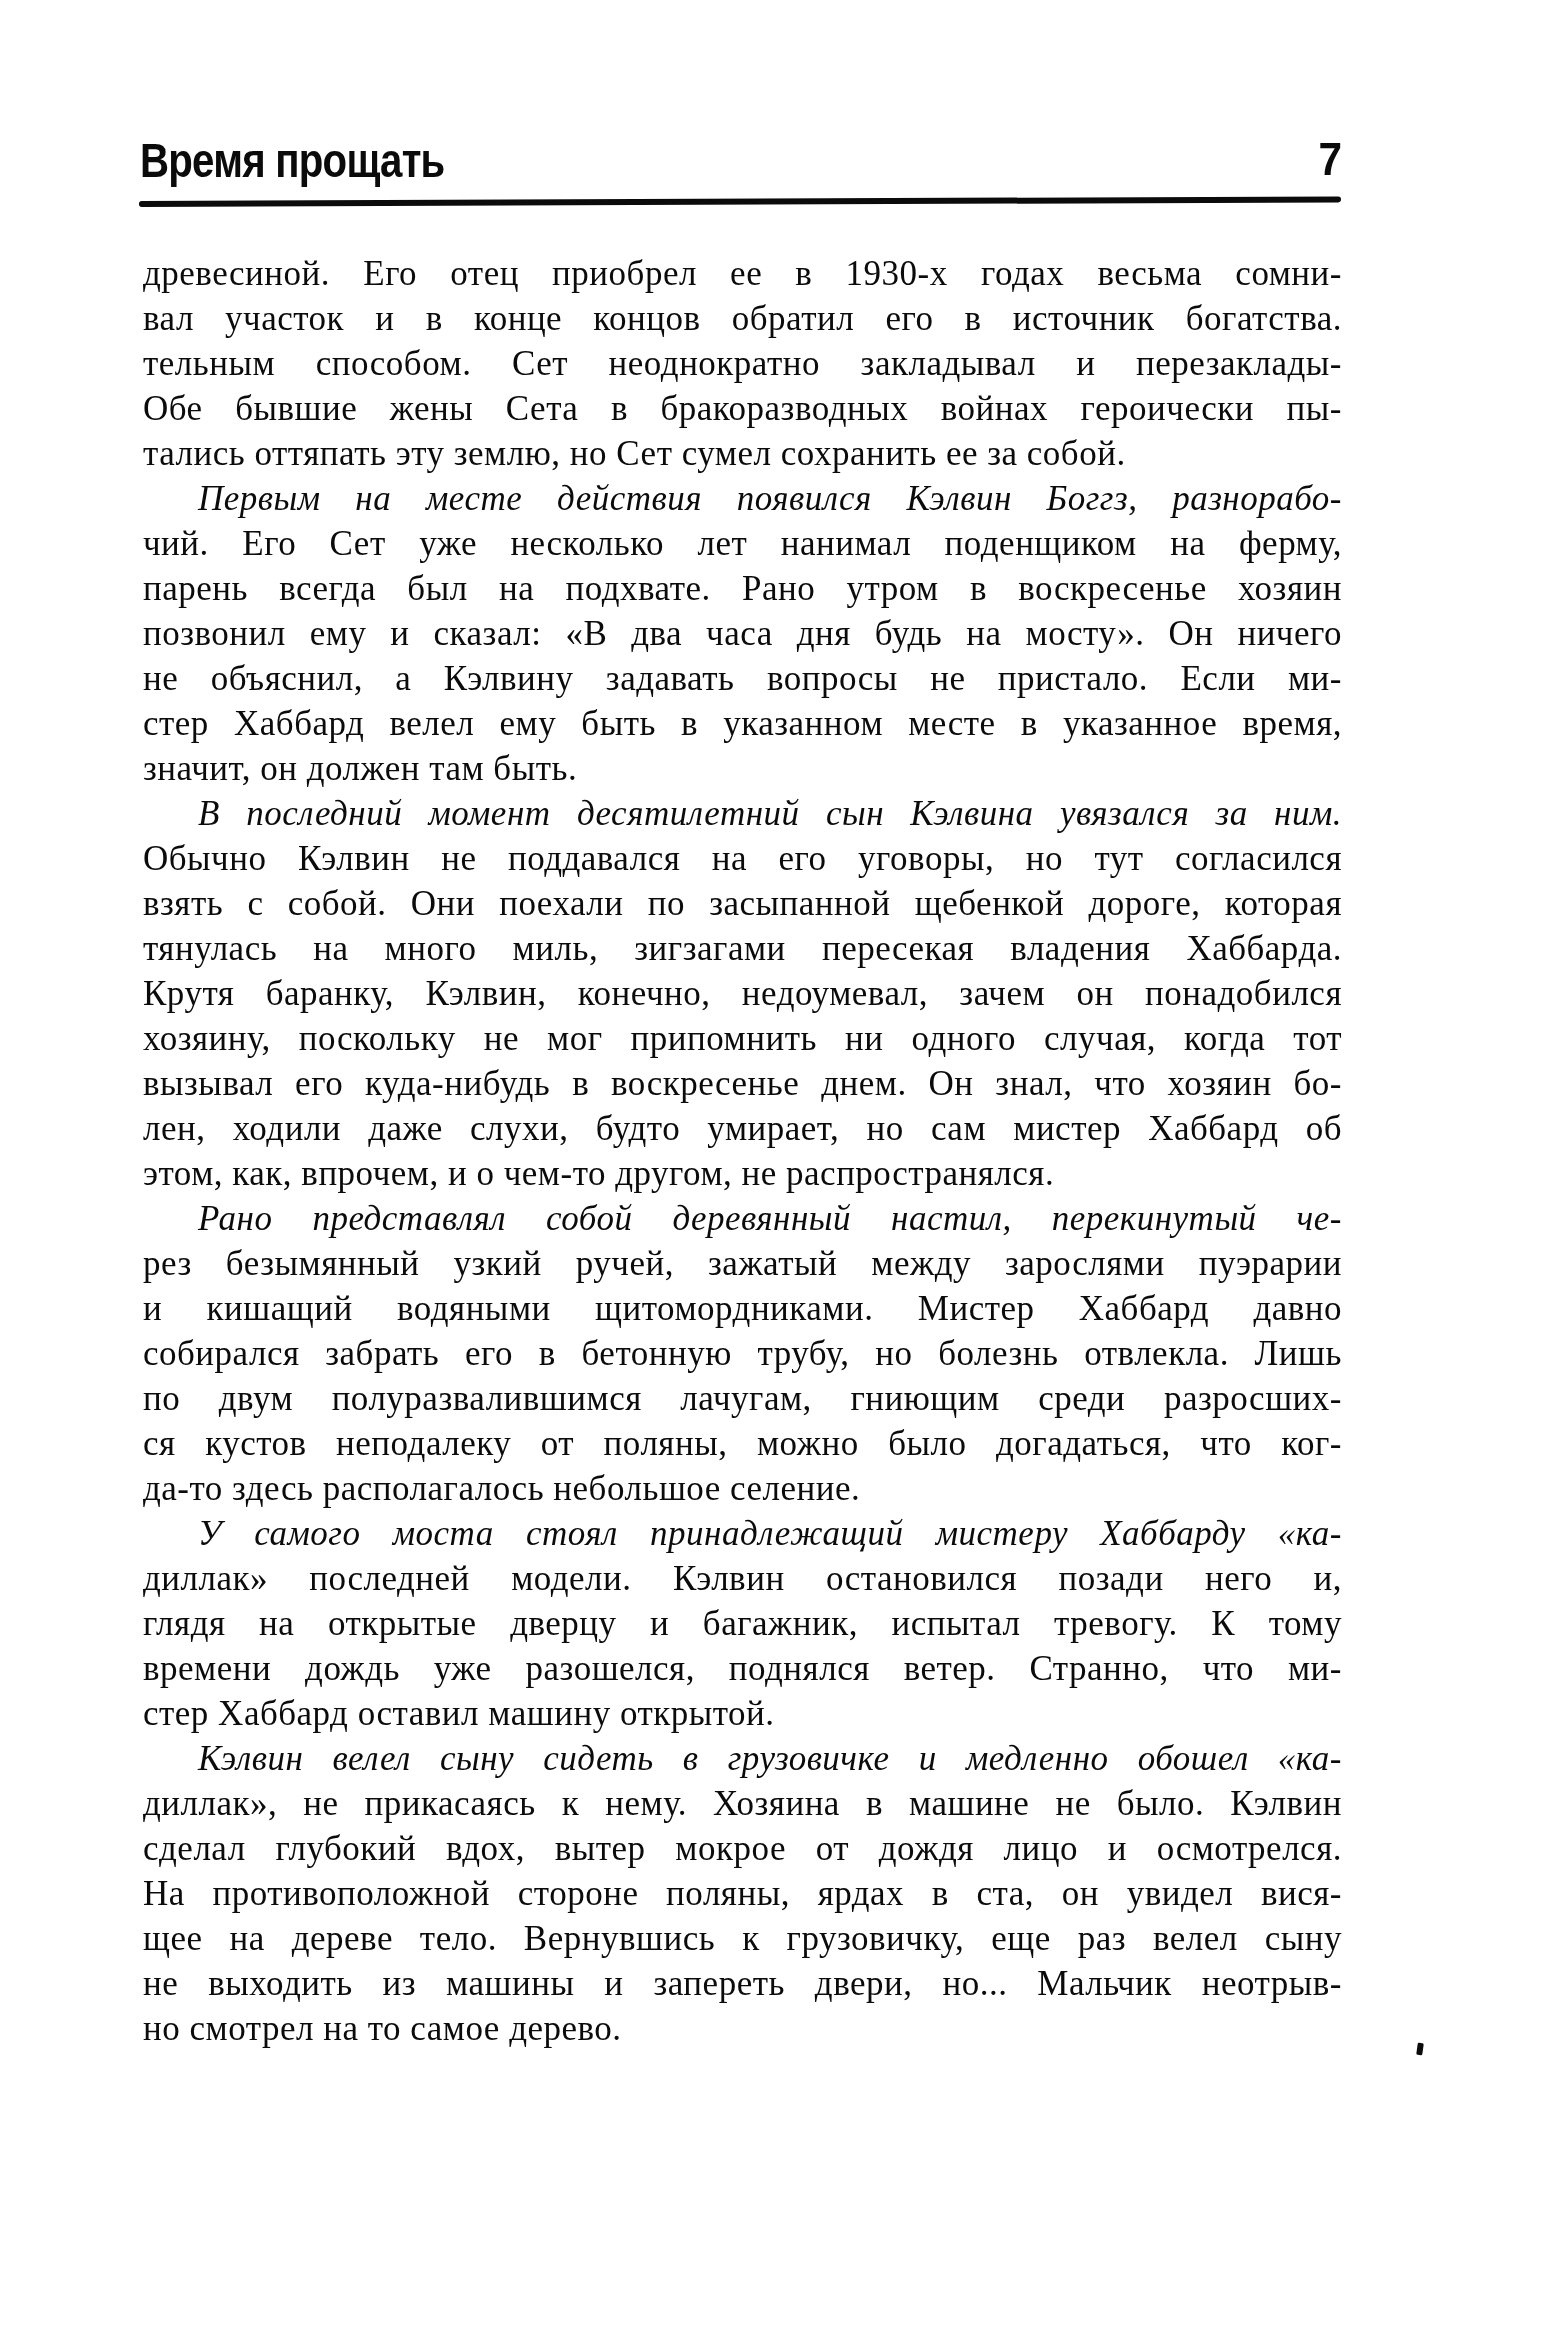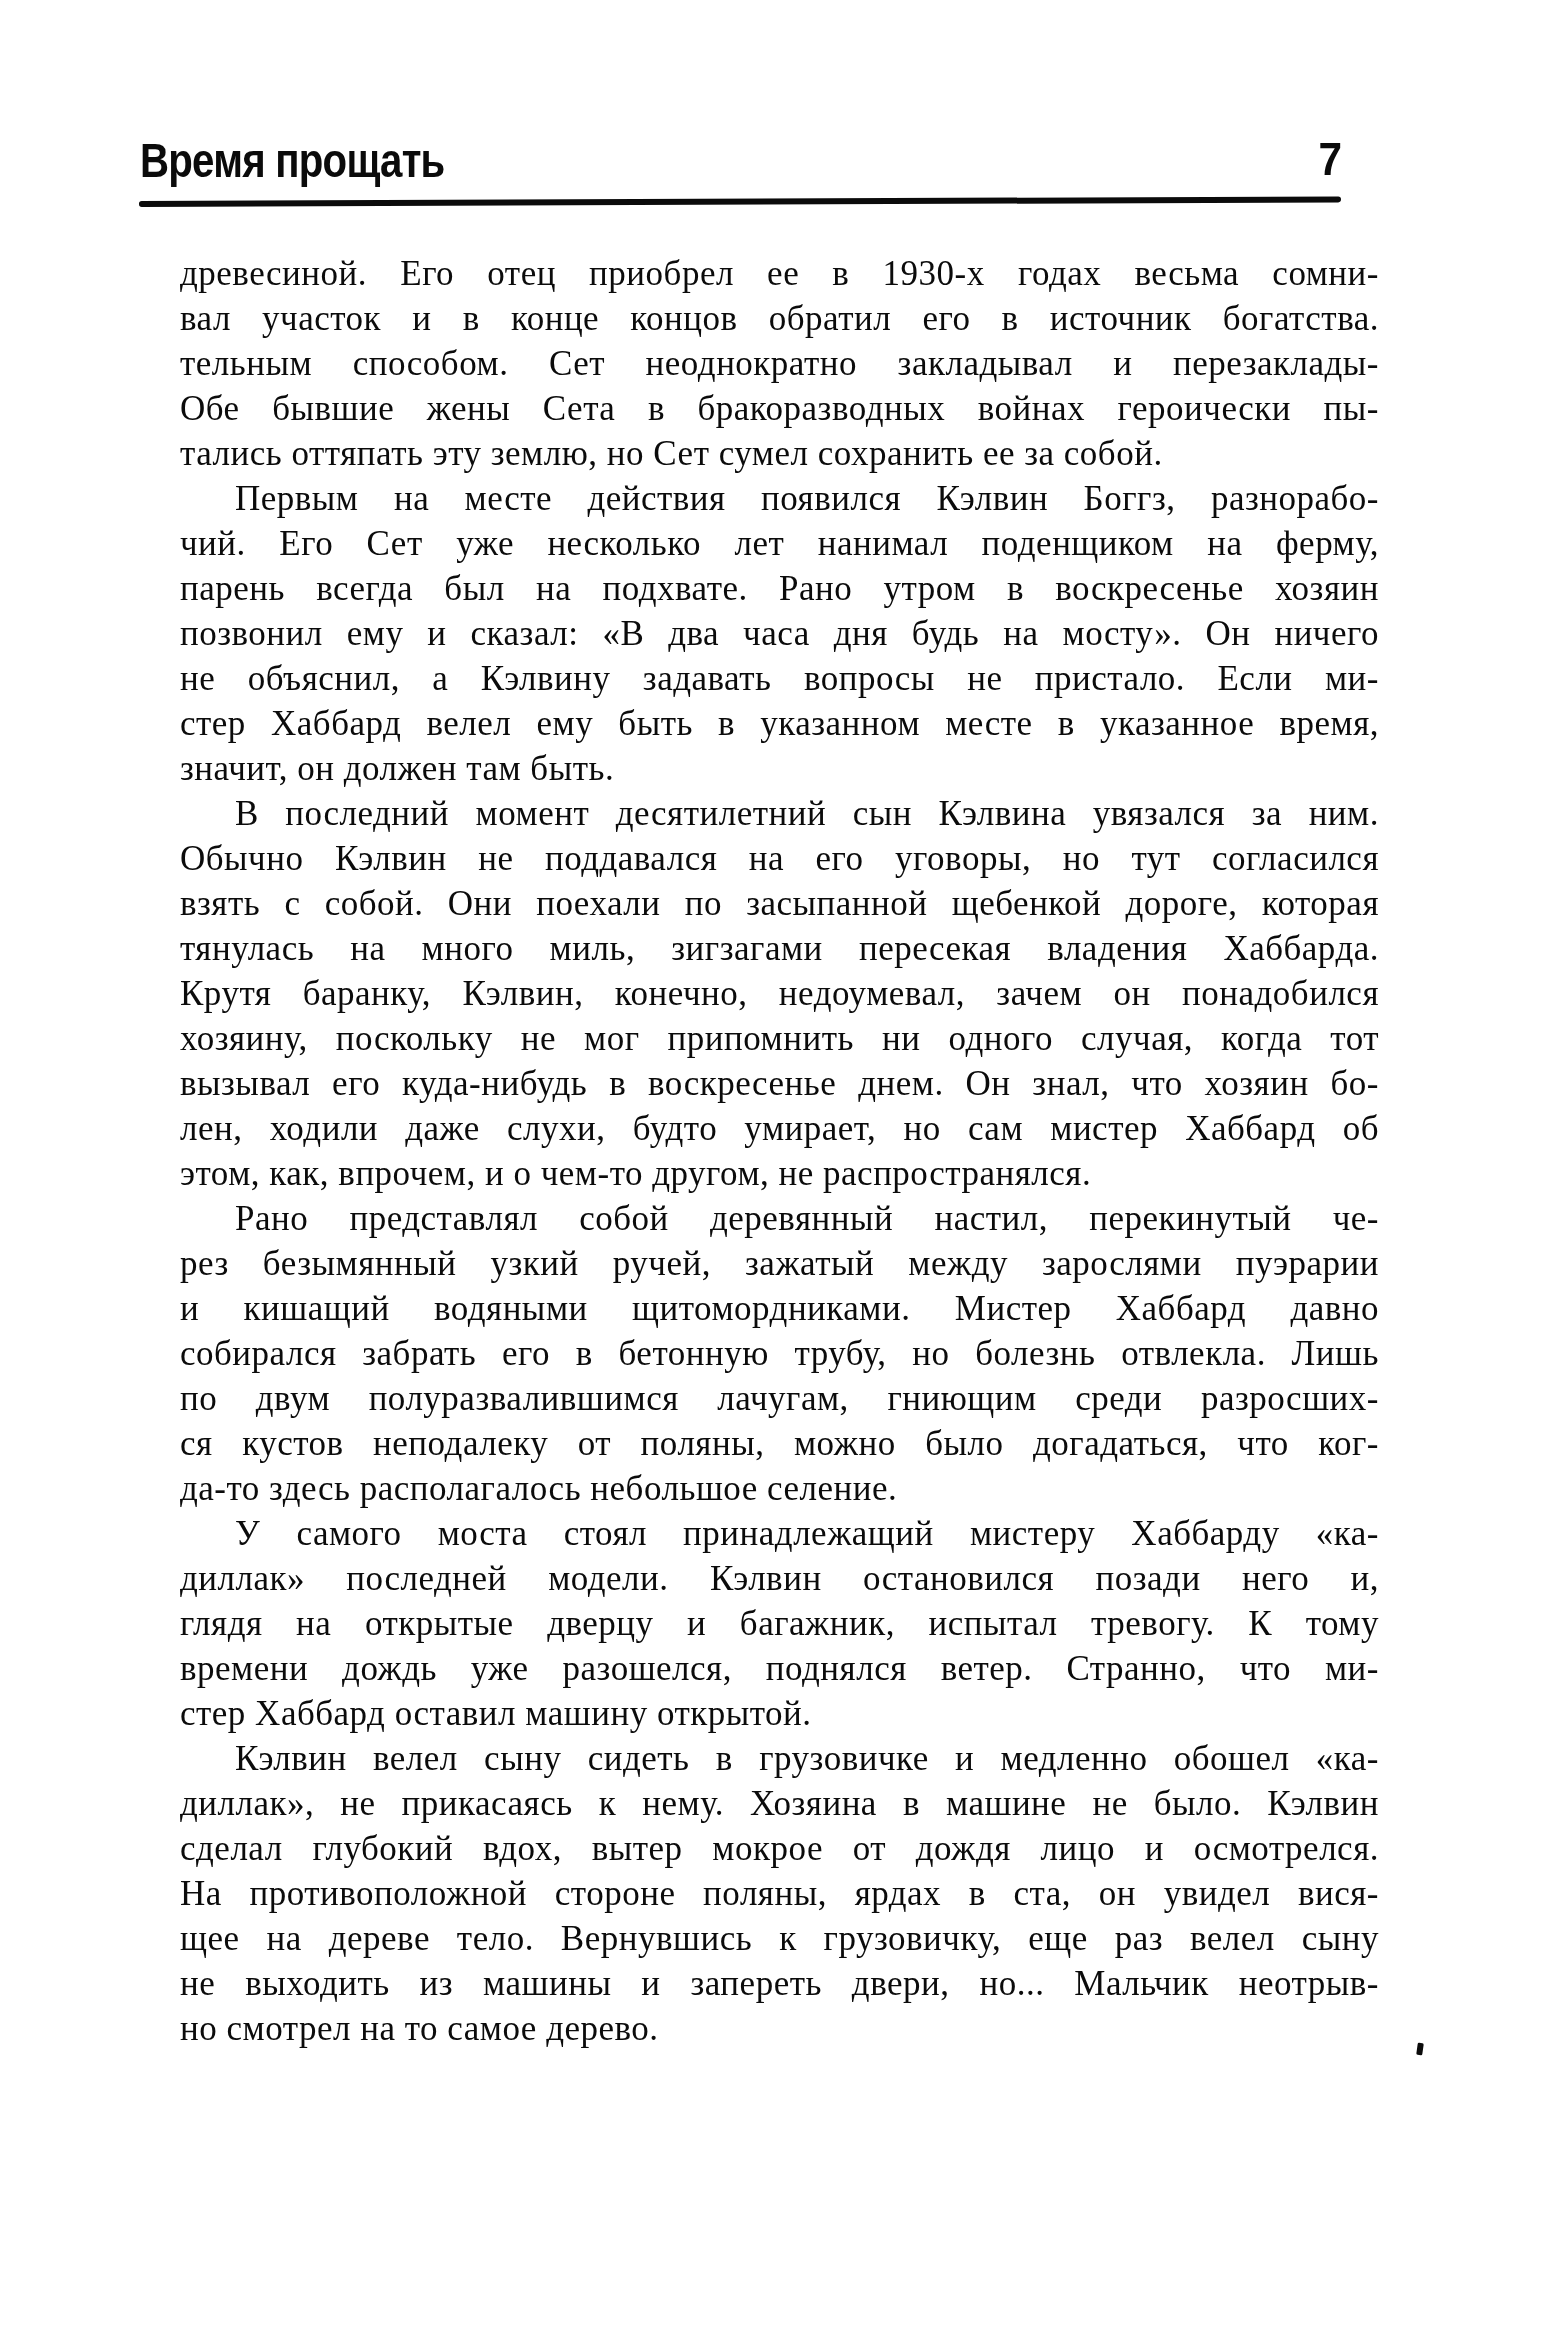--- a/index.html
+++ b/index.html
@@ -59,35 +59,34 @@
     transform: rotate(-0.22deg);
     transform-origin: left center;
   }
 
   
   .text-block {
     position: absolute;
     left: 143px;
     top: 251px;
     width: 1199px;
-    margin-left: 37px;
   }
   .line {
     display: block;
     width: 100%;
     height: 45px;
     line-height: 45px;
     font-size: 35px;
     letter-spacing: 0.5px;
     white-space: normal;
     text-align: justify;
     text-align-last: justify;
     overflow: visible;
   }
-  .line.indent { padding-left: 55px; }
+  .line.indent { padding-left: 55px; font-style: italic; }
   .line.last { text-align-last: left; }
 
   
   .ink-artifact {
     position: absolute;
     left: 1417px;
     top: 2043px;
     width: 5.6px;
     height: 12px;
     background: var(--ink);

